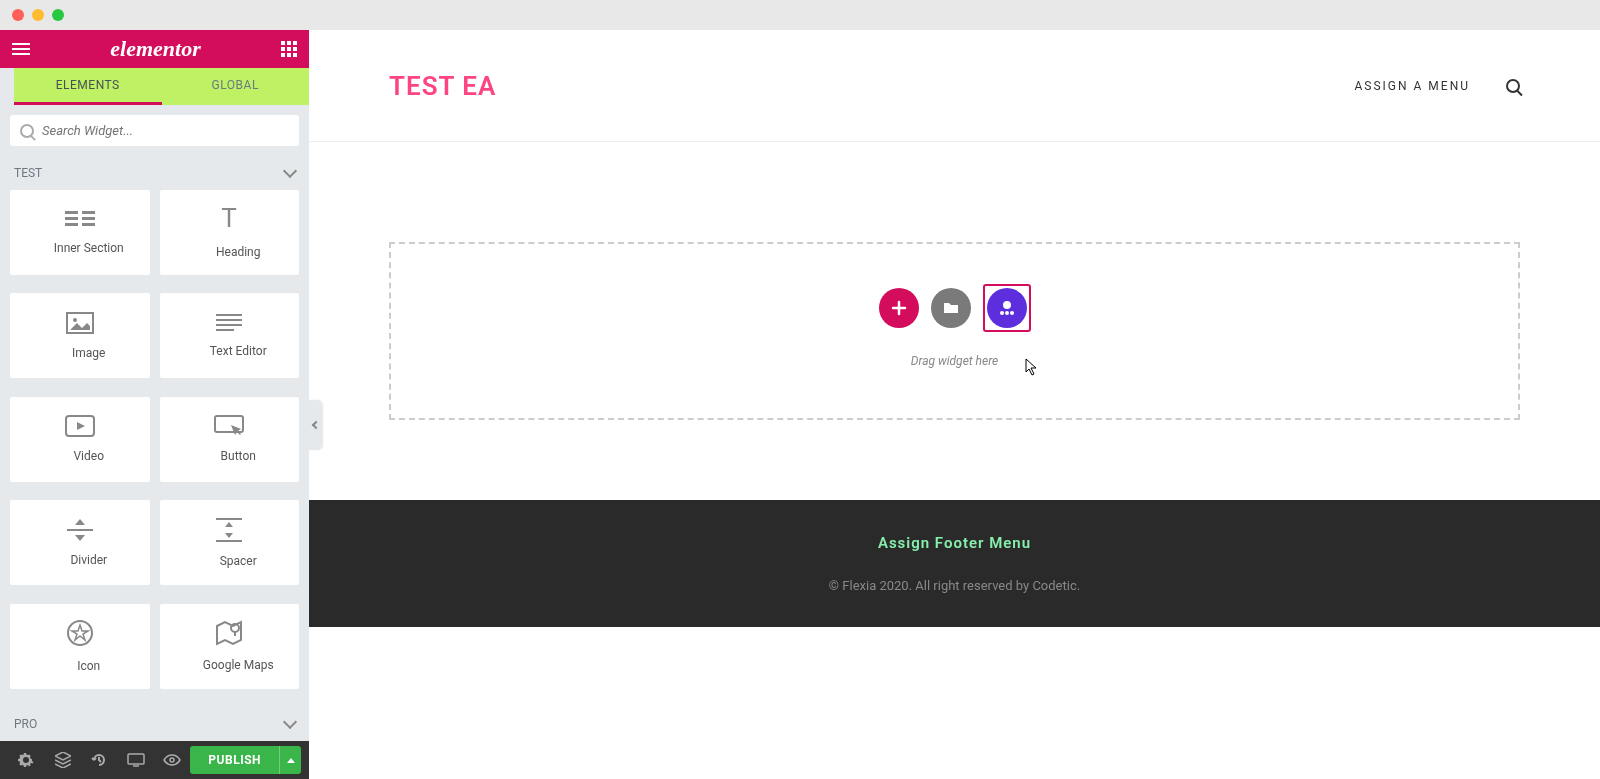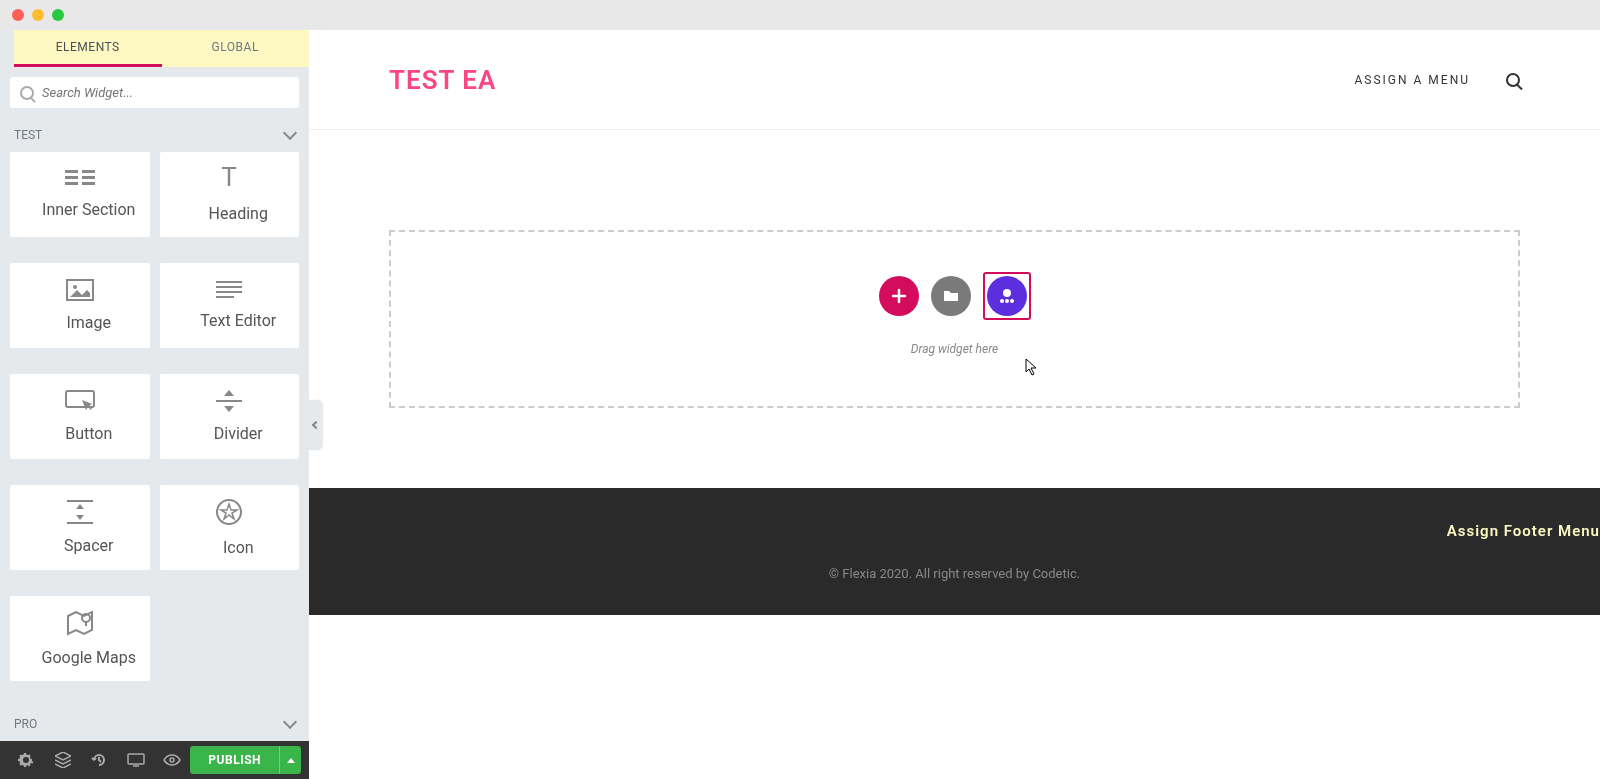--- a/index.html
+++ b/index.html
@@ -14,87 +14,106 @@
   
   
   .sidebar { width: 309px; background:#e6e9ec; display:flex; flex-direction:column; position:relative; }
   .sidebar-header { height:38px; background:#d30c5c; display:flex; align-items:center; justify-content:space-between; padding:0 12px; color:#fff; }
   .burger { display:flex; flex-direction:column; gap:3px; cursor:pointer;}
   .burger span{width:18px;height:2px;background:#fff;}
   .logo-text{ font-family: cursive; font-style: italic; font-weight: 600; font-size:22px; color:#fff;}
   .grid-icon{ display:grid; grid-template-columns:repeat(3,4px); grid-template-rows:repeat(3,4px); gap:2px;}
   .grid-icon span{background:#fff;width:4px;height:4px;}
   
-  .tabs{ display:flex; background:#fef9c3;margin-left:14px; }
+  .tabs{ display:flex; background:#bef264;margin-left:14px; }
   .tab{ flex:1; text-align:center; padding:10px 0; font-size:12px; color:#6d7882; letter-spacing:0.5px; cursor:pointer;}
   .tab.active{ border-bottom:3px solid #d30c5c; color:#495157;}
   
   .search-wrap{ padding:10px; }
   .search-box{ background:#fff; border-radius:3px; display:flex; align-items:center; padding:8px 10px; gap:8px;}
   .search-box input{ border:none; outline:none; flex:1; font-size:13px; font-style:italic; color:#8b5cf6;}
   .magnify{ width:14px; height:14px; border:2px solid #aaa; border-radius:50%; position:relative;}
   .magnify::after{content:""; position:absolute; width:6px; height:2px; background:#aaa; transform:rotate(45deg); bottom:-3px; right:-4px;}
   
   .section-head{ display:flex; justify-content:space-between; align-items:center; padding:10px 14px; font-size:12px; color:#6d7882; cursor:pointer;}
   .chev-down{ width:10px;height:10px;border-right:2px solid #888;border-bottom:2px solid #888;transform:rotate(45deg);margin-top:-4px;}
   
   .widgets{ display:grid; grid-template-columns:1fr 1fr; gap:10px; padding:0 10px 10px 10px; overflow-y:auto; flex:1;}
   .widget{ background:#fff; height:85px; display:flex; flex-direction:column; align-items:center; justify-content:center; gap:12px; cursor:grab; border-radius:2px;}
-  .widget-label{ font-size:16px; color:#555;padding-left:18px;}
+  .widget-label{ font-size:12px; color:#555;padding-left:18px;}
   .wicon{ color:#666; display:flex; align-items:center; justify-content:center;}
   
   .bottom-bar{ height:38px; background:#333; display:flex; align-items:center; padding:0 8px; gap:0;}
   .bbtn{ width:38px; height:38px; display:flex; align-items:center; justify-content:center; color:#aaa; cursor:pointer;}
   .publish-group{ margin-left:auto; display:flex; height:28px;}
   .publish{ background:#39b54a; color:#fff; font-size:12px; font-weight:bold; padding:0 18px; display:flex; align-items:center; letter-spacing:0.5px; cursor:pointer; border-radius:3px 0 0 3px;}
   .publish-caret{ background:#39b54a; width:22px; display:flex; align-items:center; justify-content:center; border-left:1px solid rgba(255,255,255,0.3); cursor:pointer; border-radius:0 3px 3px 0;}
   .caret-up{width:0;height:0;border-left:4px solid transparent;border-right:4px solid transparent;border-bottom:5px solid #fff;}
   
   .collapse-handle{ position:absolute; right:-13px; top:370px; width:13px; height:50px; background:#e6e9ec; border-radius:0 5px 5px 0; display:flex; align-items:center; justify-content:center; cursor:pointer; box-shadow:1px 0 2px rgba(0,0,0,0.1);}
   .chev-left{width:6px;height:6px;border-left:2px solid #888;border-bottom:2px solid #888;transform:rotate(45deg);}
   
   
   .preview{ flex:1; background:#fff; display:flex; flex-direction:column; overflow:auto;}
-  .site-header{ height:100px; display:flex; align-items:center; padding:0 80px; border-bottom:1px solid #eee;}
+  .site-header{ height:112px; display:flex; align-items:center; padding:0 80px; border-bottom:1px solid #eee;}
   .site-title{ color:#fc4585; font-size:26px; font-weight:600; letter-spacing:1px;}
   .site-menu{ margin-left:auto; display:flex; align-items:center; gap:36px;}
   .menu-link{ font-size:12px; letter-spacing:2px; color:#333; cursor:pointer;}
   .search-mag{ width:14px; height:14px; border:2px solid #333; border-radius:50%; position:relative; cursor:pointer;}
   .search-mag::after{content:"";position:absolute;width:7px;height:2px;background:#333;transform:rotate(45deg);bottom:-3px;right:-5px;}
   
   .canvas-area{ padding:100px 80px 80px 80px;}
   .dropzone{ border:2px dashed #ccc; padding:40px 0 50px 0; text-align:center;}
   .drop-btns{ display:flex; justify-content:center; gap:12px; margin-bottom:22px; align-items:center;}
   .circ{ width:40px;height:40px;border-radius:50%;display:flex;align-items:center;justify-content:center;cursor:pointer;}
   .circ.pink{background:#d30c5c;color:#fff;font-size:20px;}
   .circ.grey{background:#7a7a7a;color:#fff;}
   .circ.blue{background:#5c2ede;color:#fff;}
   .highlight-box{ border:2px solid #d30c5c; padding:2px; border-radius:3px;}
   .drop-hint{ color:#888; font-style:italic; font-size:12px;}
   
   .site-footer{ background:#2a2a2a; color:#ccc; text-align:center; padding:34px 0;}
-  .footer-title{ color:#fef9c3; font-size:15px; font-weight:600; letter-spacing:1px; margin-bottom:26px;text-align:right;}
+  .footer-title{ color:#86efac; font-size:15px; font-weight:600; letter-spacing:1px; margin-bottom:26px;}
   .footer-copy{ color:#888; font-size:13px;margin-top:17px;}
   
   .cursor{ position:absolute; left:1025px; top:358px; pointer-events:none;}
   
   svg{display:block;}
 </style>
 </head>
 <body>
 
 <div class="titlebar">
   <div class="dot red"></div>
   <div class="dot yellow"></div>
   <div class="dot green"></div>
 </div>
 
 <div class="app">
 
   <div class="sidebar">
+    <div class="sidebar-header">
+      <div class="burger">
+          <span></span>
+          <span></span>
+          <span></span>
+        </div>
+      <div class="logo-text">elementor</div>
+      <div class="grid-icon">
+          <span></span>
+          <span></span>
+          <span></span>
+          <span></span>
+          <span></span>
+          <span></span>
+          <span></span>
+          <span></span>
+          <span></span>
+        </div>
+    </div>
 
     <div class="tabs">
       <div class="tab active">ELEMENTS</div>
       <div class="tab">GLOBAL</div>
     </div>
 
     <div class="search-wrap">
       <div class="search-box">
         <div class="magnify"></div>
         <input type="text" placeholder="Search Widget..." style="">
@@ -141,20 +160,29 @@
       <div class="widget">
         <div class="wicon">
             <svg width="26" height="18">
               <rect y="0" width="26" height="2" fill="#888"></rect>
               <rect y="5" width="26" height="2" fill="#888"></rect>
               <rect y="10" width="26" height="2" fill="#888"></rect>
               <rect y="15" width="18" height="2" fill="#888"></rect>
             </svg>
           </div>
         <div class="widget-label">Text Editor</div>
+      </div>
+      <div class="widget">
+        <div class="wicon">
+            <svg width="30" height="22">
+              <rect x="1" y="1" width="28" height="20" rx="3" fill="none" stroke="#888" stroke-width="2"></rect>
+              <path d="M12 7 L20 11 L12 15 Z" fill="#888"></path>
+            </svg>
+          </div>
+        <div class="widget-label">Video</div>
       </div>
       <div class="widget">
         <div class="wicon">
             <svg width="30" height="22">
               <rect x="1" y="1" width="28" height="16" rx="2" fill="none" stroke="#888" stroke-width="2"></rect>
               <path d="M17 10 L21 20 L23 17 L26 20 L27 19 L24 16 L27 14 Z" fill="#888"></path>
             </svg>
           </div>
         <div class="widget-label">Button</div>
       </div>

